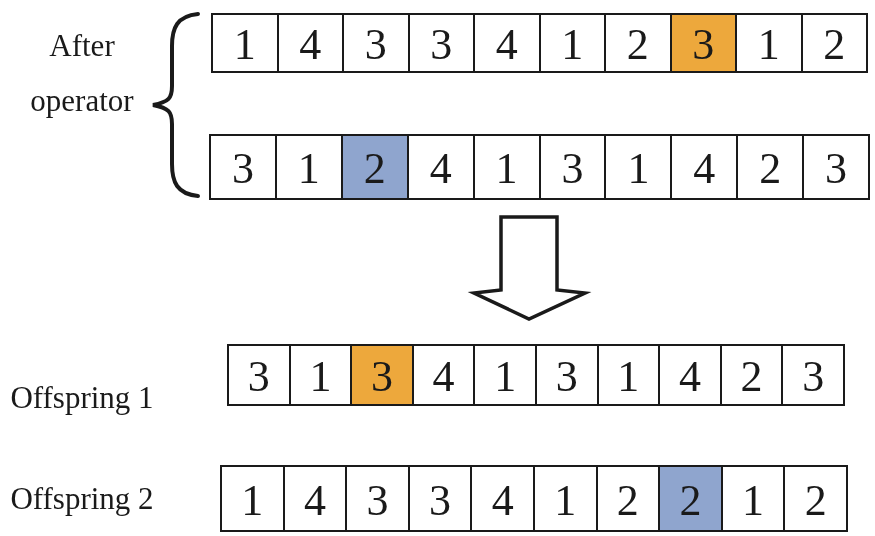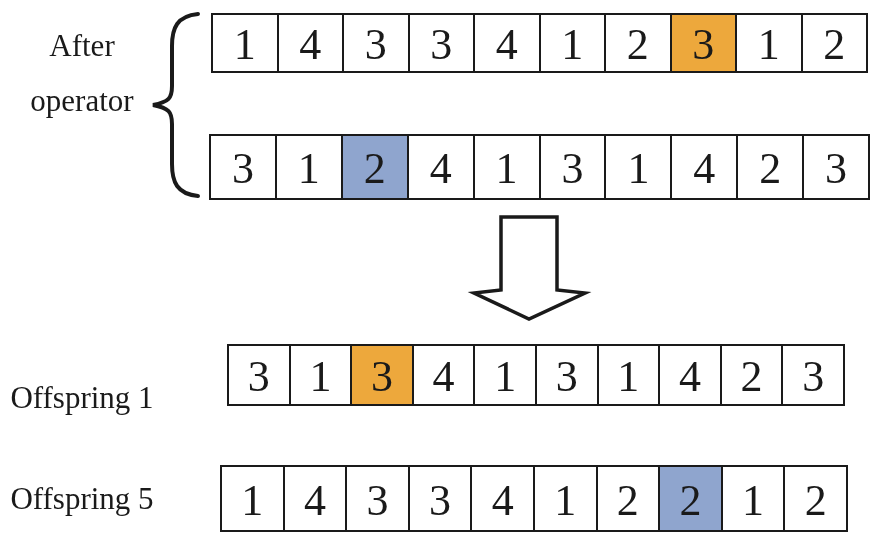--- a/index.html
+++ b/index.html
@@ -99,21 +99,21 @@
       <div class="gene-cell" style="background: rgb(237, 168, 60);">3</div>
       <div class="gene-cell">4</div>
       <div class="gene-cell">1</div>
       <div class="gene-cell">3</div>
       <div class="gene-cell">1</div>
       <div class="gene-cell">4</div>
       <div class="gene-cell">2</div>
       <div class="gene-cell">3</div>
     </div>
 
-  <div class="side-label offspring-label" style="top:482px;">Offspring 5</div>
+  <div class="side-label offspring-label" style="top:482px;">Offspring 2</div>
   <div class="chromosome-row" style="left:220px; top:465px; width:628px; height:67px;">
       <div class="gene-cell">1</div>
       <div class="gene-cell">4</div>
       <div class="gene-cell">3</div>
       <div class="gene-cell">3</div>
       <div class="gene-cell">4</div>
       <div class="gene-cell">1</div>
       <div class="gene-cell">2</div>
       <div class="gene-cell" style="background: rgb(143, 165, 206);">2</div>
       <div class="gene-cell">1</div>

